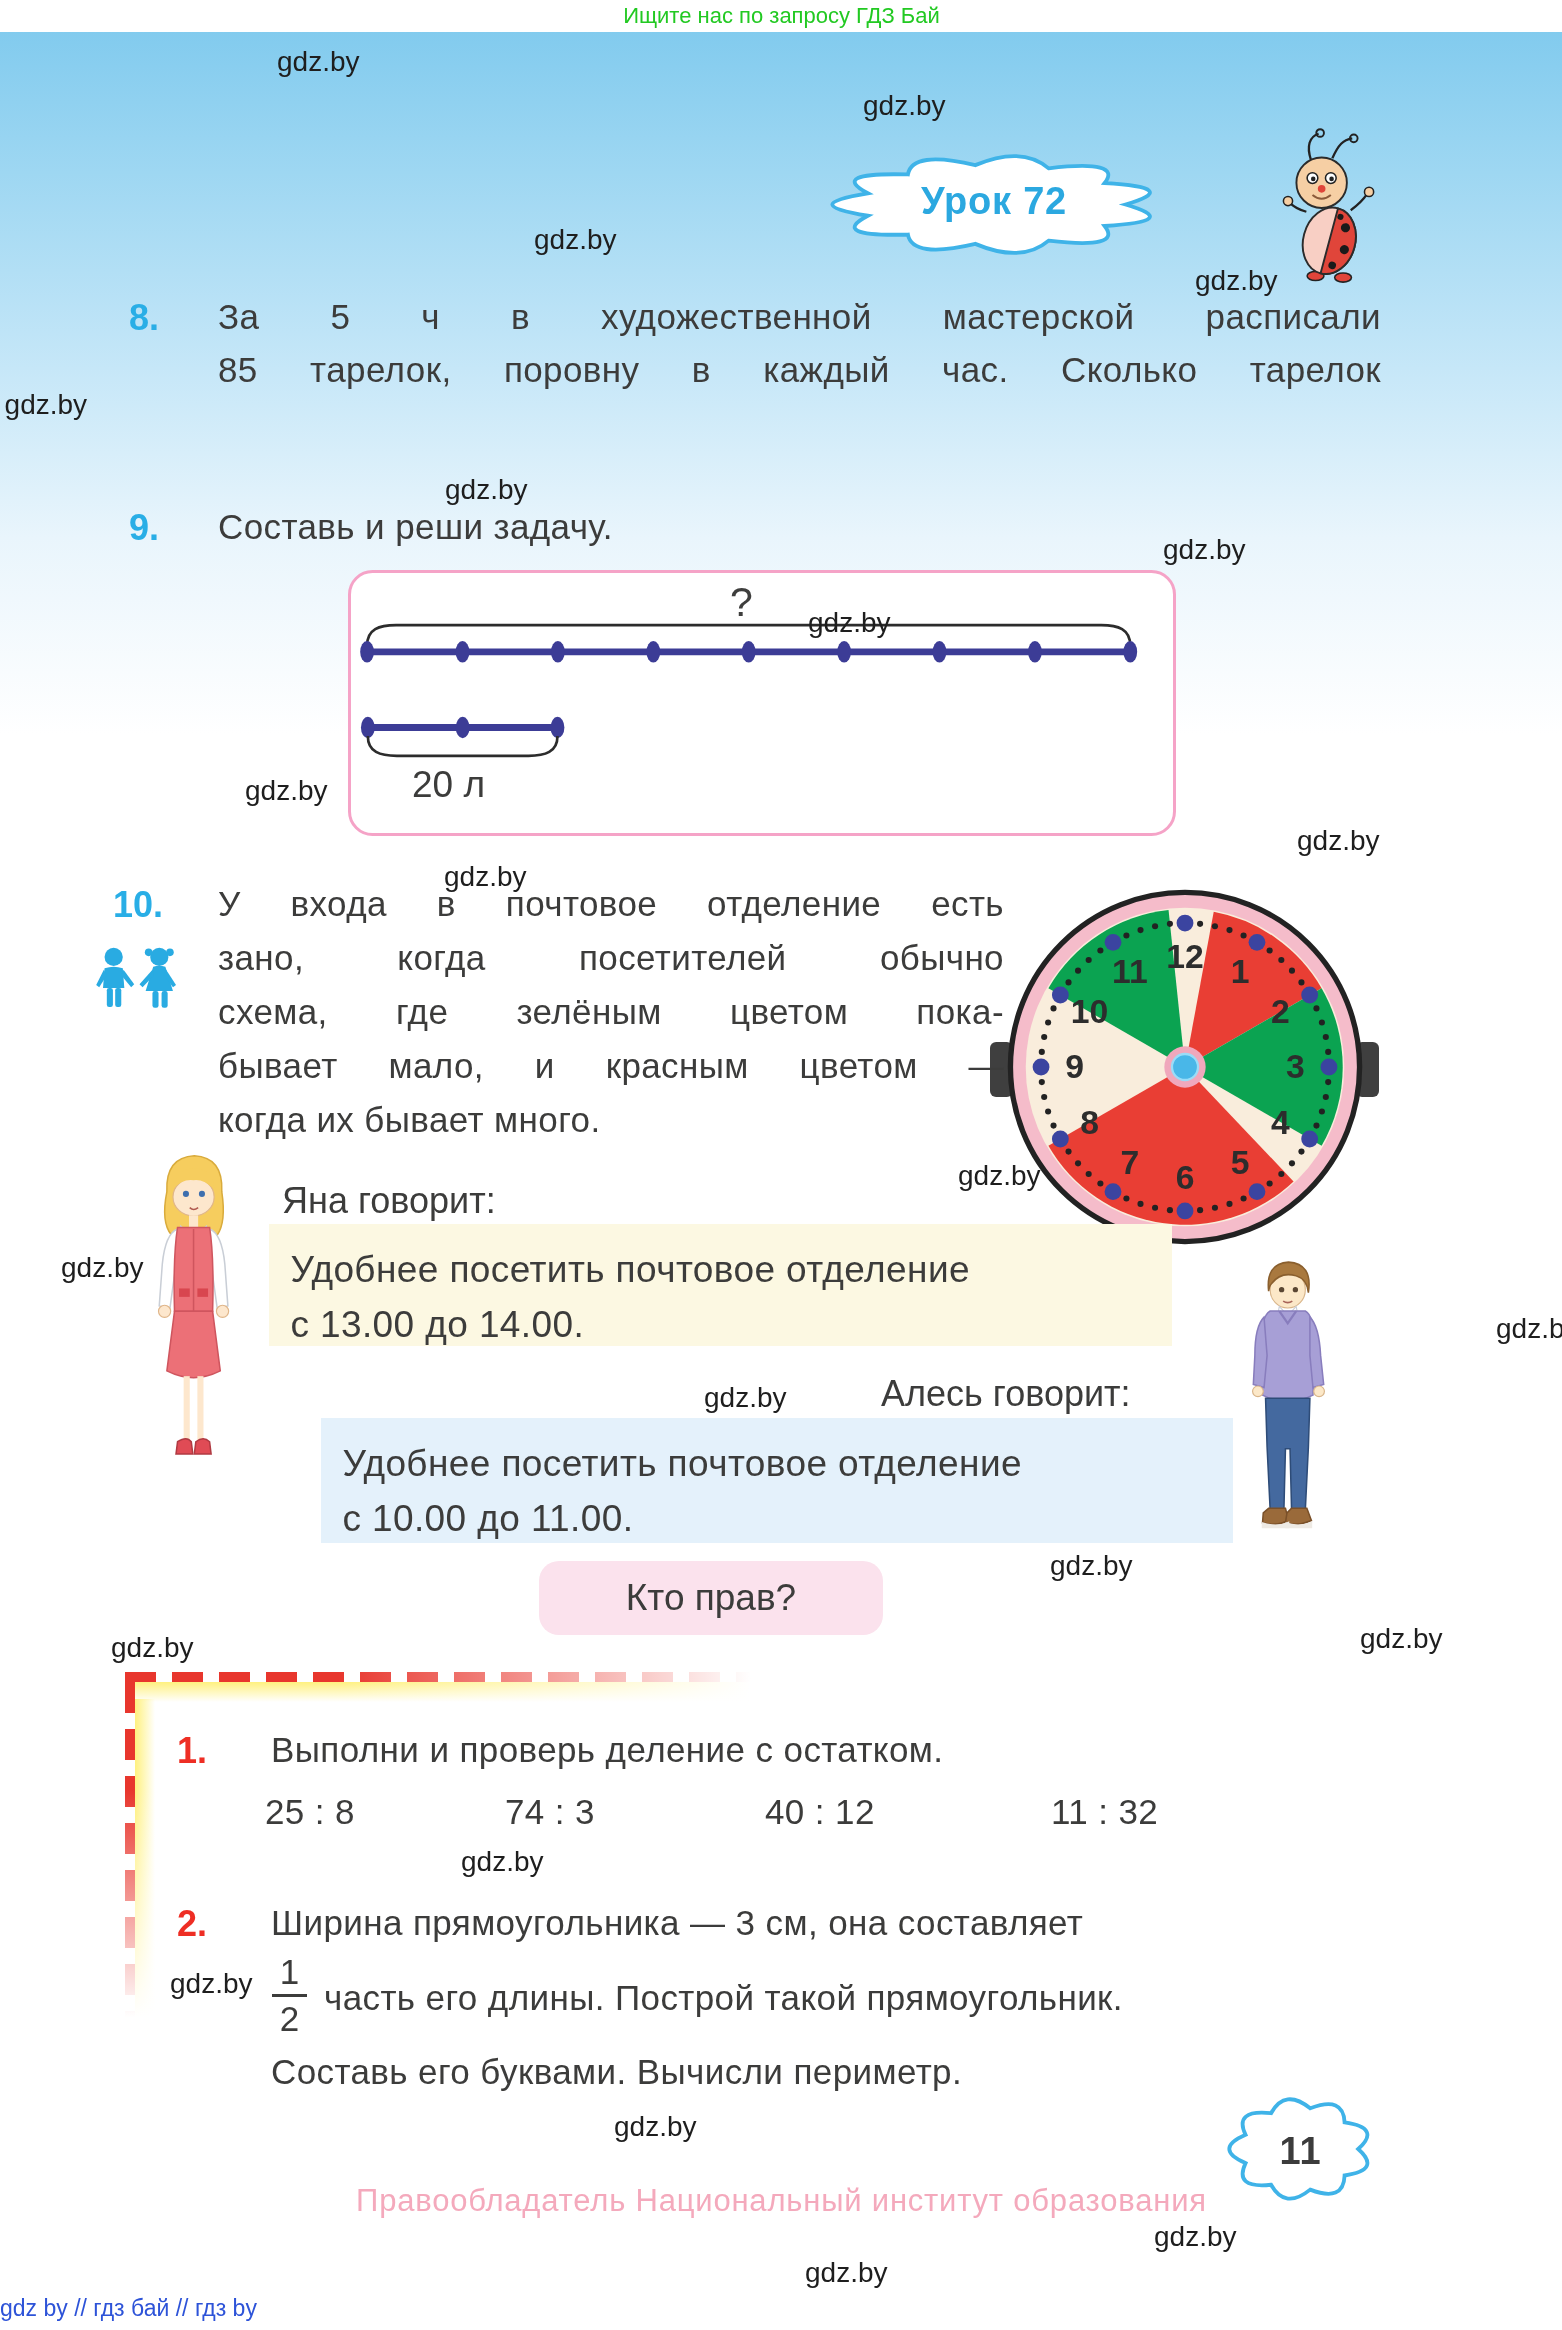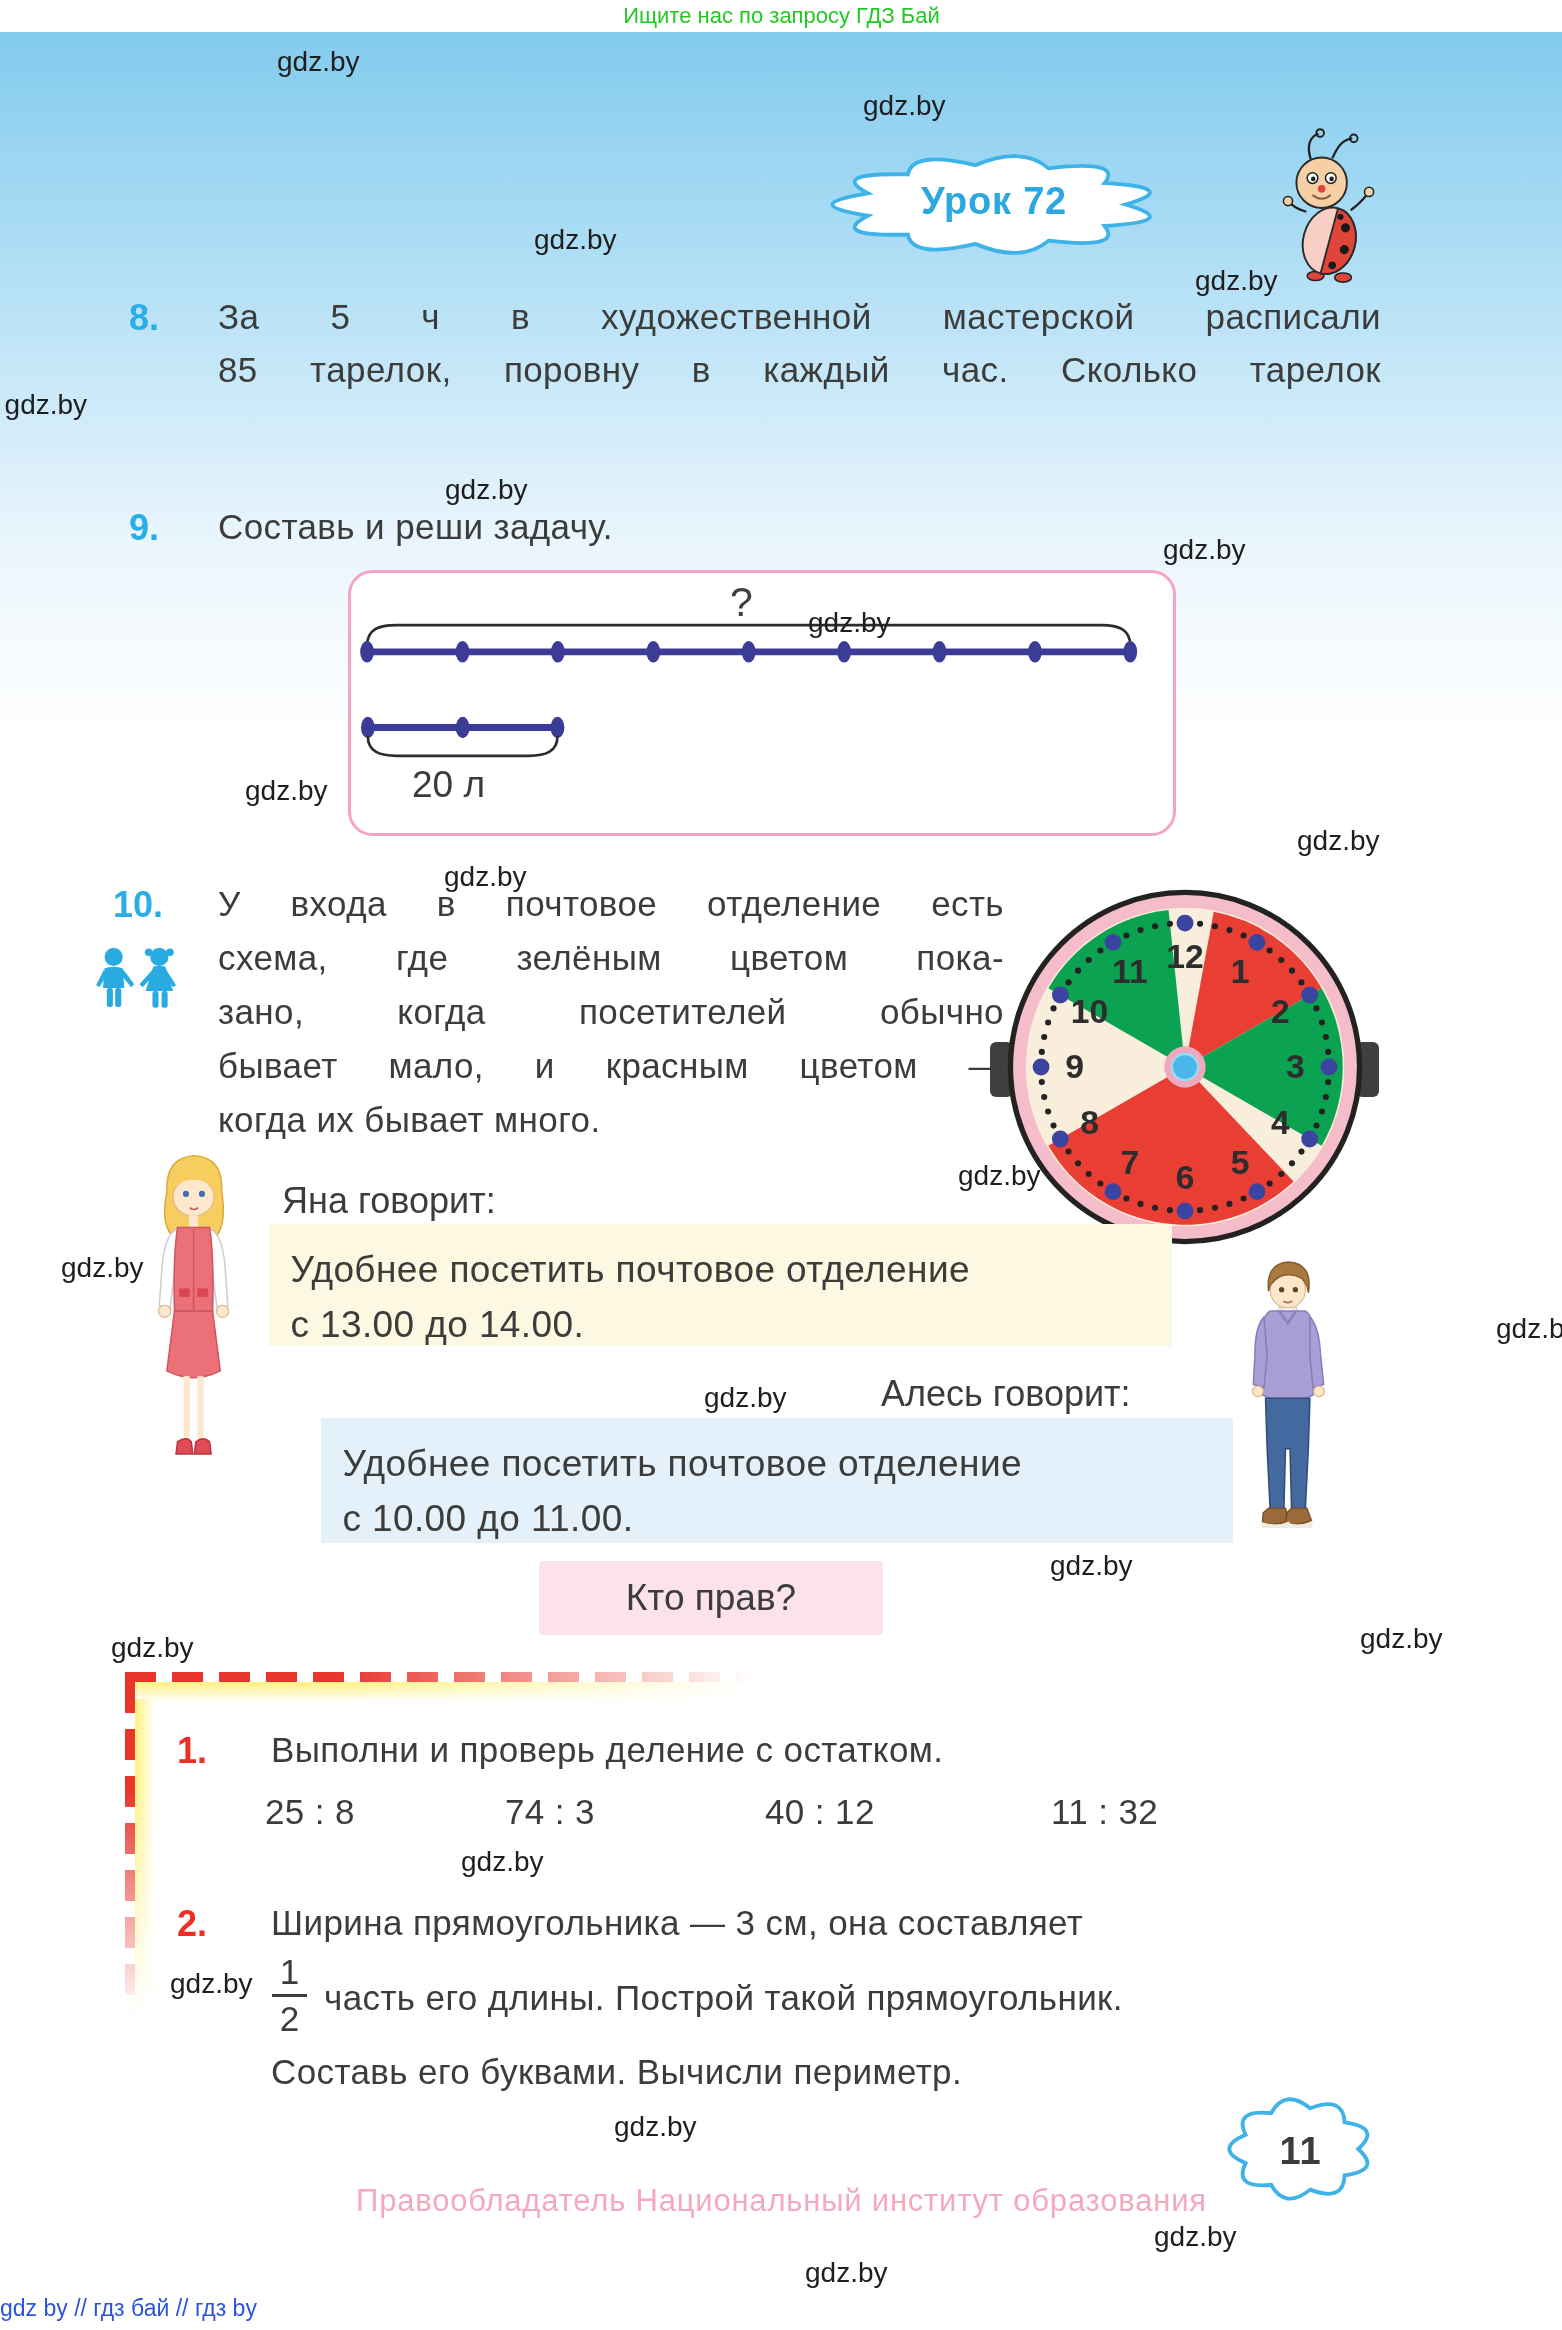--- a/index.html
+++ b/index.html
@@ -20,21 +20,21 @@
   .diagram-box{position:absolute;left:348px;top:570px;width:822px;height:260px;
                background:#fff;border:3.1px solid #f5a3c7;border-radius:24.5px;z-index:2;}
   .qmark{position:absolute;left:379px;top:6.1px;font-size:41px;color:#3e3e3d;}
   .d-label{position:absolute;left:61px;top:191px;font-size:37px;color:#3c3c3b;}
   .box-note{position:absolute;z-index:2;}
   .yellow-box{left:269px;top:1224px;width:903px;height:122px;background:#fcf8e2;}
   .blue-box{left:321px;top:1418px;width:912px;height:125px;background:#e4f1fb;}
   .note-line{margin:0;padding-left:21.4px;font-size:37px;color:#3c3c3b;line-height:55px;letter-spacing:0.4px;}
   .yellow-box .note-line:first-child,.blue-box .note-line:first-child{padding-top:18.4px;}
   .pink-box{position:absolute;left:539px;top:1561px;width:344px;height:74px;background:#fbe2ed;
-            border-radius:4px;text-align:center;font-size:37px;color:#3c3c3b;line-height:74px;z-index:2;}
+            border-radius:20px;text-align:center;font-size:37px;color:#3c3c3b;line-height:74px;z-index:2;}
   .say{position:absolute;font-size:36px;color:#3c3c3b;z-index:2;}
   .hw{position:absolute;left:125px;top:1672px;width:711px;height:398px;pointer-events:none;z-index:1;}
   .hw-dash-top{position:absolute;left:0;top:0;width:666px;height:10px;
       background:repeating-linear-gradient(90deg,#e8362d 0 31px,rgba(232,54,45,0) 31px 47px);}
   .hw-glow-top{position:absolute;left:10px;top:10px;width:650px;height:20px;
       background:linear-gradient(180deg,rgba(255,240,120,.95),rgba(255,240,120,0));}
   .hw-fade-top{position:absolute;left:0;top:-1.5px;width:711px;height:43px;
       background:linear-gradient(90deg,rgba(255,255,255,0) 30%,#fff 88%);}
   .hw-dash-left{position:absolute;left:0;top:10px;width:10px;height:363px;
       background:repeating-linear-gradient(180deg,#e8362d 0 31px,rgba(232,54,45,0) 31px 47px);}
@@ -130,22 +130,22 @@
           <ellipse cx="270.0" cy="202" rx="9" ry="14" fill="#3c3c96"></ellipse>
         </g>
       <path d="M22,213 C22,234 38,239 60,239 L232,239 C254,239 270,234 270,213" fill="none" stroke="#2c2c2c" stroke-width="3.5"></path>
     </svg>
     <div class="d-label">20 л</div>
   </div>
 
   <div class="abs num-blue" style="left:113px;top:884px;z-index:2;">10.</div>
   <div class="abs" style="left:218px;top:884px;width:786px;z-index:2;">
     <div class="t jl" style="height:54px;">У входа в почтовое отделение есть</div>
+    <div class="t jl" style="height:54px;">зано, когда посетителей обычно</div>
     <div class="t jl" style="height:54px;">схема, где зелёным цветом пока-</div>
-    <div class="t jl" style="height:54px;">зано, когда посетителей обычно</div>
     <div class="t jl" style="height:54px;">бывает мало, и красным цветом —</div>
     <div class="t" style="height:54px;">когда их бывает много.</div>
   </div>
 
   <div class="abs" style="left:92px;top:947px;width:92px;height:73px;z-index:2;">
     <svg width="92" height="73" viewBox="0 0 120 96" fill="#29abe2">
       <circle cx="28" cy="13" r="12"></circle>
       <path d="M16,28 Q28,24 40,28 L42,54 L14,54 Z"></path>
       <path d="M15,30 L5,50 L9,53 L19,37 Z"></path>
       <path d="M41,30 L55,49 L51,53 L38,37 Z"></path>

